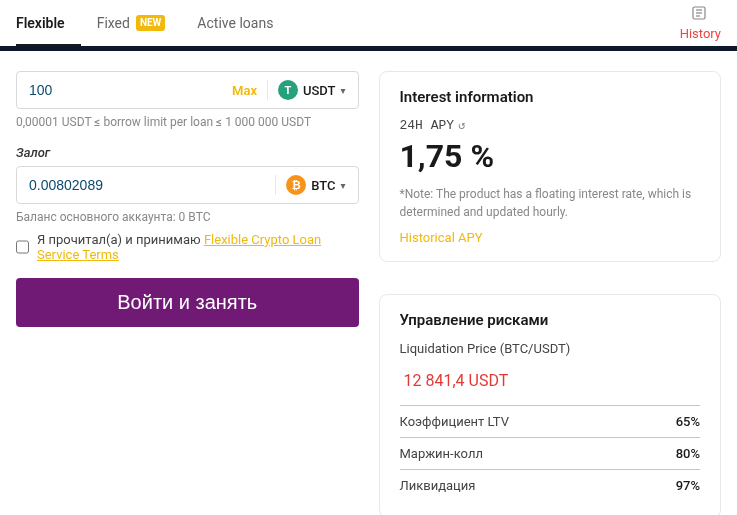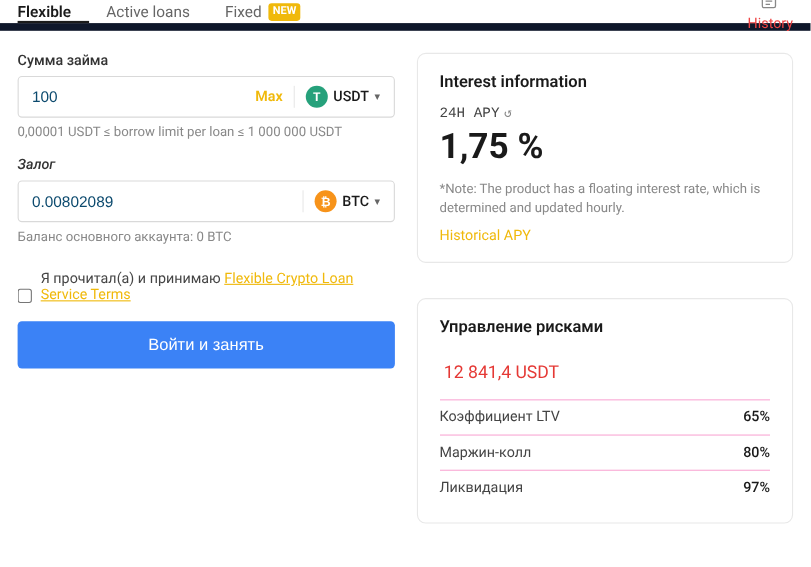--- a/index.html
+++ b/index.html
@@ -9,23 +9,23 @@
       color: #1a1a1a;
       font-size: 14px;
       width: 737px;
       min-height: 515px;
     }
 
     
     .header {
       display: flex;
       align-items: center;
-      border-bottom: 7px solid #0f172a;
+      border-bottom: 5px solid #0f172a;
       padding: 0 16px;
-      height: 28px;
+      height: 51px;
       position: relative;
     }
     .tabs {
       display: flex;
       align-items: center;
       gap: 0;
       height: 100%;
     }
     .tab {
       padding: 0 16px;
@@ -166,27 +166,27 @@
     .section-label {
       font-size: 13px;
       color: #333;
       margin-bottom: 6px;
       font-weight: 500;
       font-style: italic;
     }
     .balance-text {
       font-size: 12px;
       color: #888;
-      margin-bottom: 24px;
+      margin-bottom: 8px;
     }
 
     
     .checkbox-row {
       display: flex;
-      align-items: flex-end;
+      align-items: center;
       gap: 8px;
       margin-bottom: 16px;
     }
     .checkbox-row input[type="checkbox"] {
       width: 14px;
       height: 14px;
       cursor: pointer;
     }
     .checkbox-label {
       font-size: 13px;
@@ -194,26 +194,26 @@
     }
     .terms-link {
       color: #f0b90b;
       text-decoration: underline;
       cursor: pointer;
     }
 
     
     .submit-btn {
       width: 100%;
-      background: #3b82f6;
+      background: #701a75;
       color: #fff;
       border: none;
       border-radius: 4px;
       padding: 13px;
-      font-size: 15px;
+      font-size: 20px;
       font-weight: 500;
       cursor: pointer;
       text-align: center;
     }
 
     
     .right-panel {
       flex: 1;
       display: flex;
       flex-direction: column;
@@ -297,44 +297,43 @@
   </style>
 </head>
 <body>
 
 <div class="header">
   <div class="tabs">
     <div class="tab active">
       <span>Flexible</span>
     </div>
     <div class="tab">
-      <span>Active loans</span>
-    </div>
-    <div class="tab">
       <span>Fixed</span>
       <span class="new-badge">NEW</span>
+    </div>
+    <div class="tab">
+      <span>Active loans</span>
     </div>
   </div>
   <div class="history-btn">
     <span class="history-icon">
       <svg width="16" height="16" viewBox="0 0 16 16" fill="none" xmlns="http://www.w3.org/2000/svg">
         <rect x="1" y="2" width="12" height="12" rx="1.5" stroke="#888" stroke-width="1.2" fill="none"></rect>
         <line x1="4" y1="5" x2="10" y2="5" stroke="#888" stroke-width="1.2"></line>
         <line x1="4" y1="8" x2="10" y2="8" stroke="#888" stroke-width="1.2"></line>
         <line x1="4" y1="11" x2="8" y2="11" stroke="#888" stroke-width="1.2"></line>
       </svg>
     </span>
     <span>History</span>
   </div>
 </div>
 
 <div class="main">
 
   <div class="left-panel">
-    <div class="field-label">Сумма займа</div>
     <div class="input-row">
       <input type="text" value="100" style="">
       <span class="max-btn">Max</span>
       <div class="currency-selector">
         <span class="currency-icon usdt-icon">T</span>
         <span class="currency-name">USDT</span>
         <span class="chevron-down">▾</span>
       </div>
     </div>
     <div class="hint-text">0,00001 USDT ≤ borrow limit per loan ≤ 1 000 000 USDT</div>
@@ -368,20 +367,21 @@
         <span>24H APY</span>
         <span class="apy-refresh">↺</span>
       </div>
       <div class="apy-value">1,75 %</div>
       <div class="note-text">*Note: The product has a floating interest rate, which is determined and updated hourly.</div>
       <span class="historical-link">Historical APY</span>
     </div>
 
     <div class="info-card">
       <div class="card-title">Управление рисками</div>
+      <div class="liquidation-label">Liquidation Price (BTC/USDT)</div>
       <div class="liquidation-value">
         <span>12 841,4</span><span>USDT</span>
       </div>
       <div>
 
         <div class="risk-row">
           <span class="risk-row-label">Коэффициент LTV</span>
           <span class="risk-row-value">65%</span>
         </div>
 

